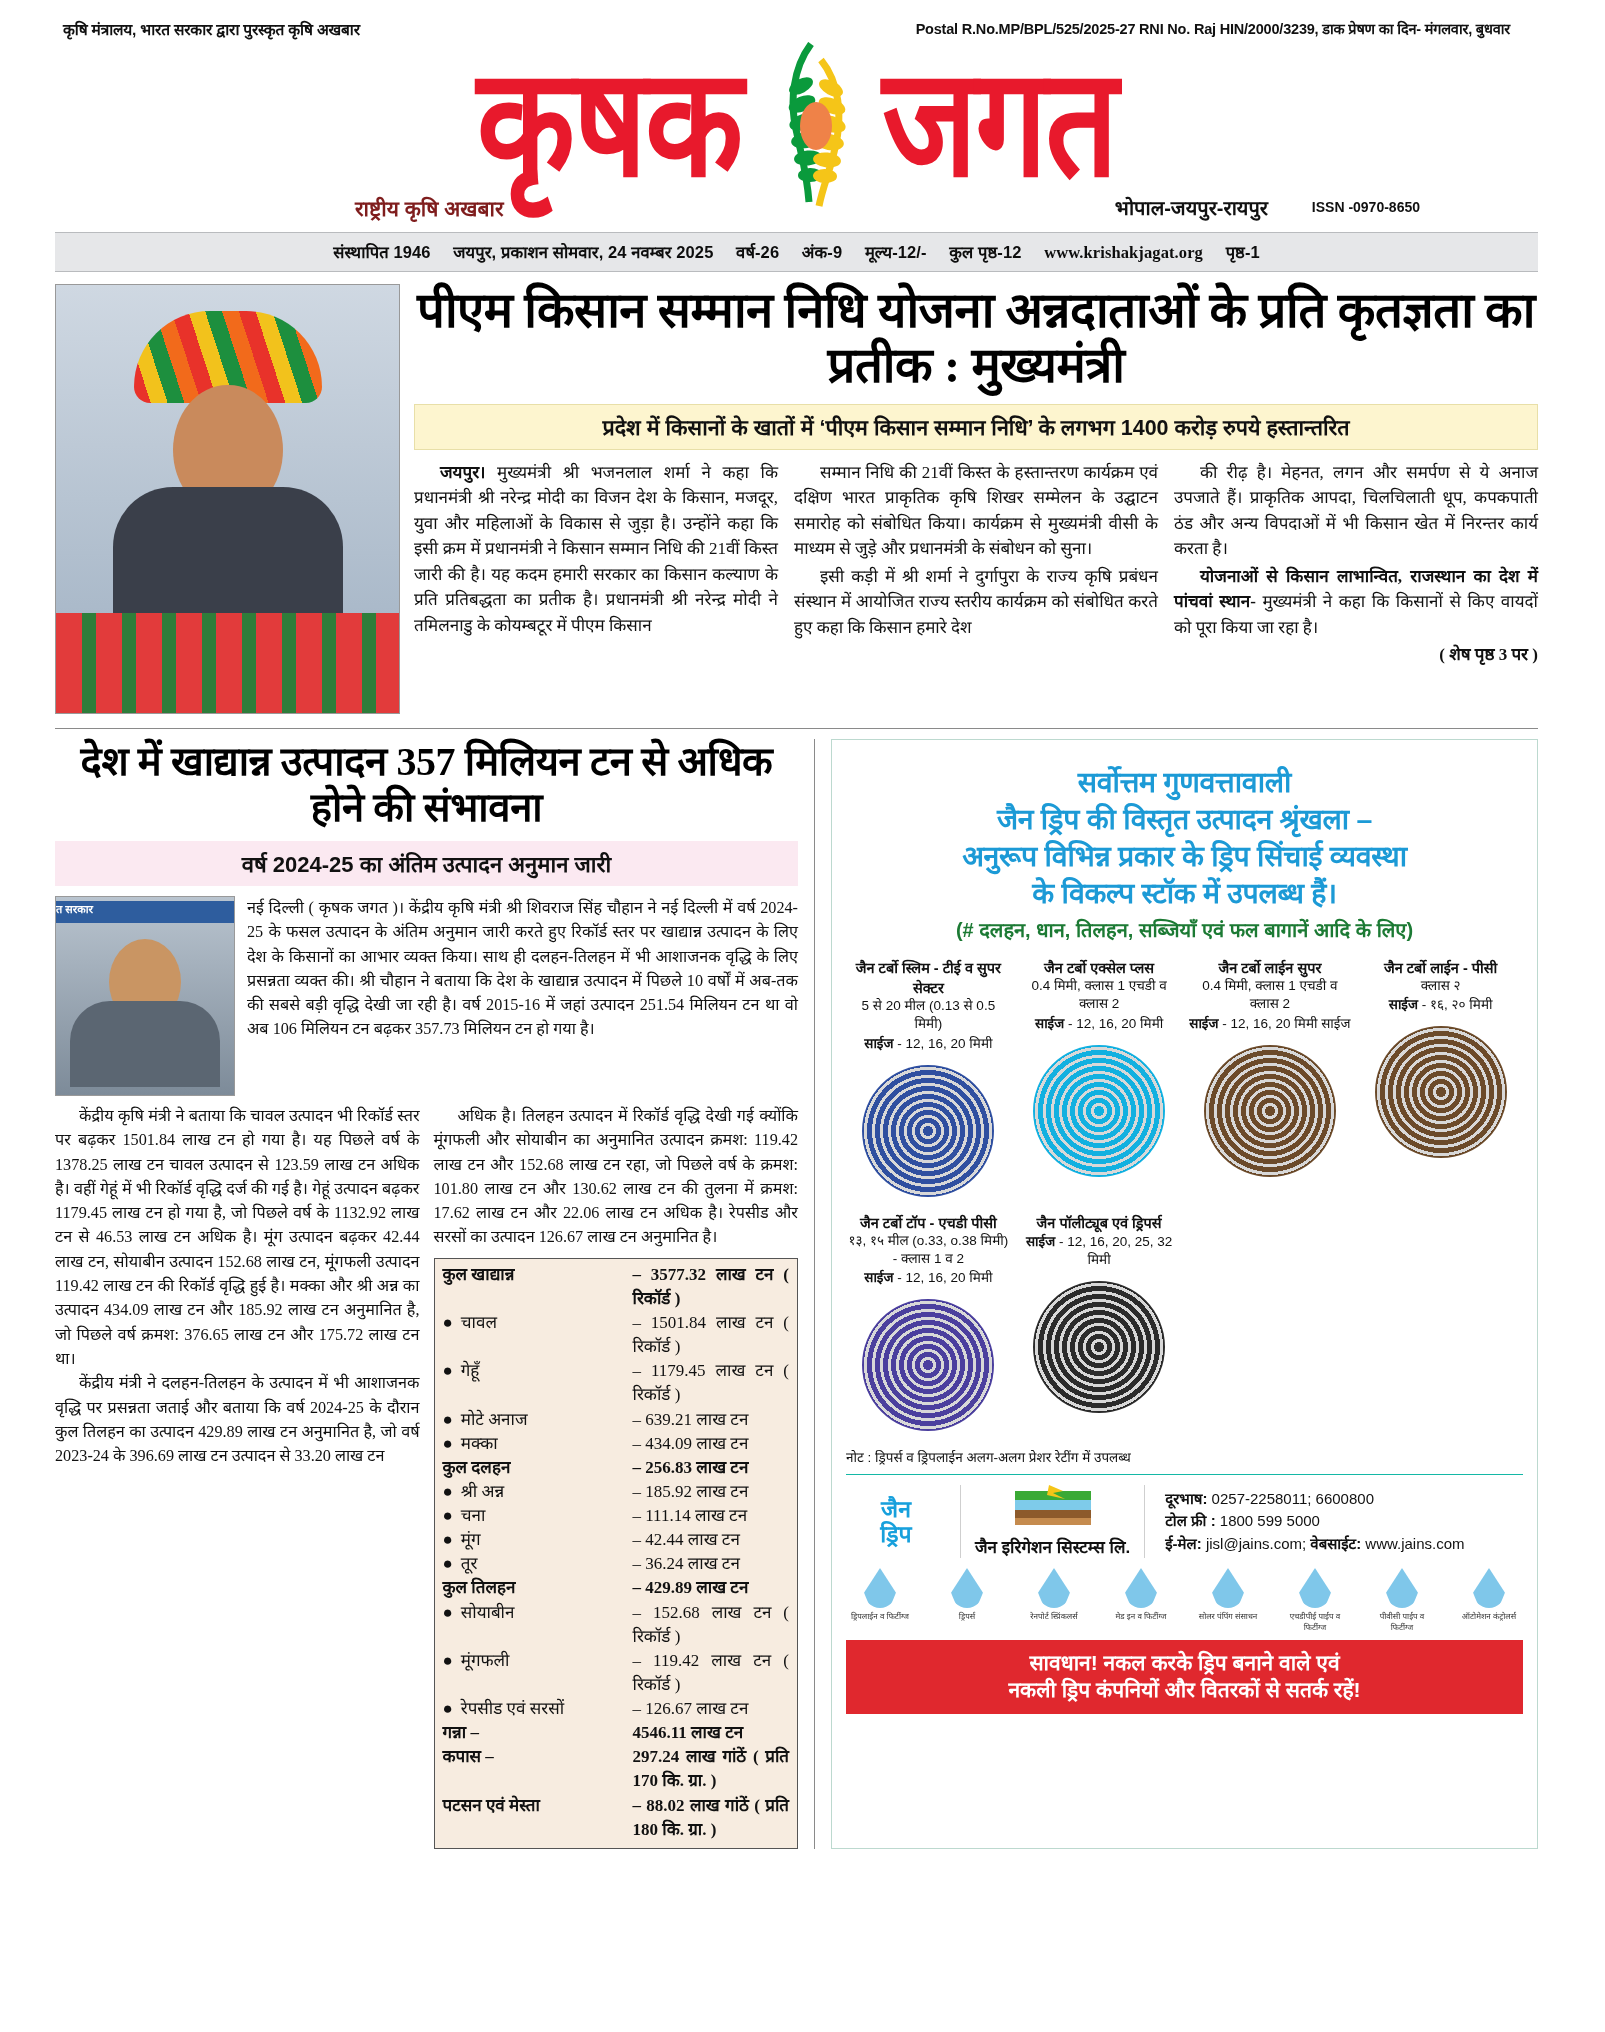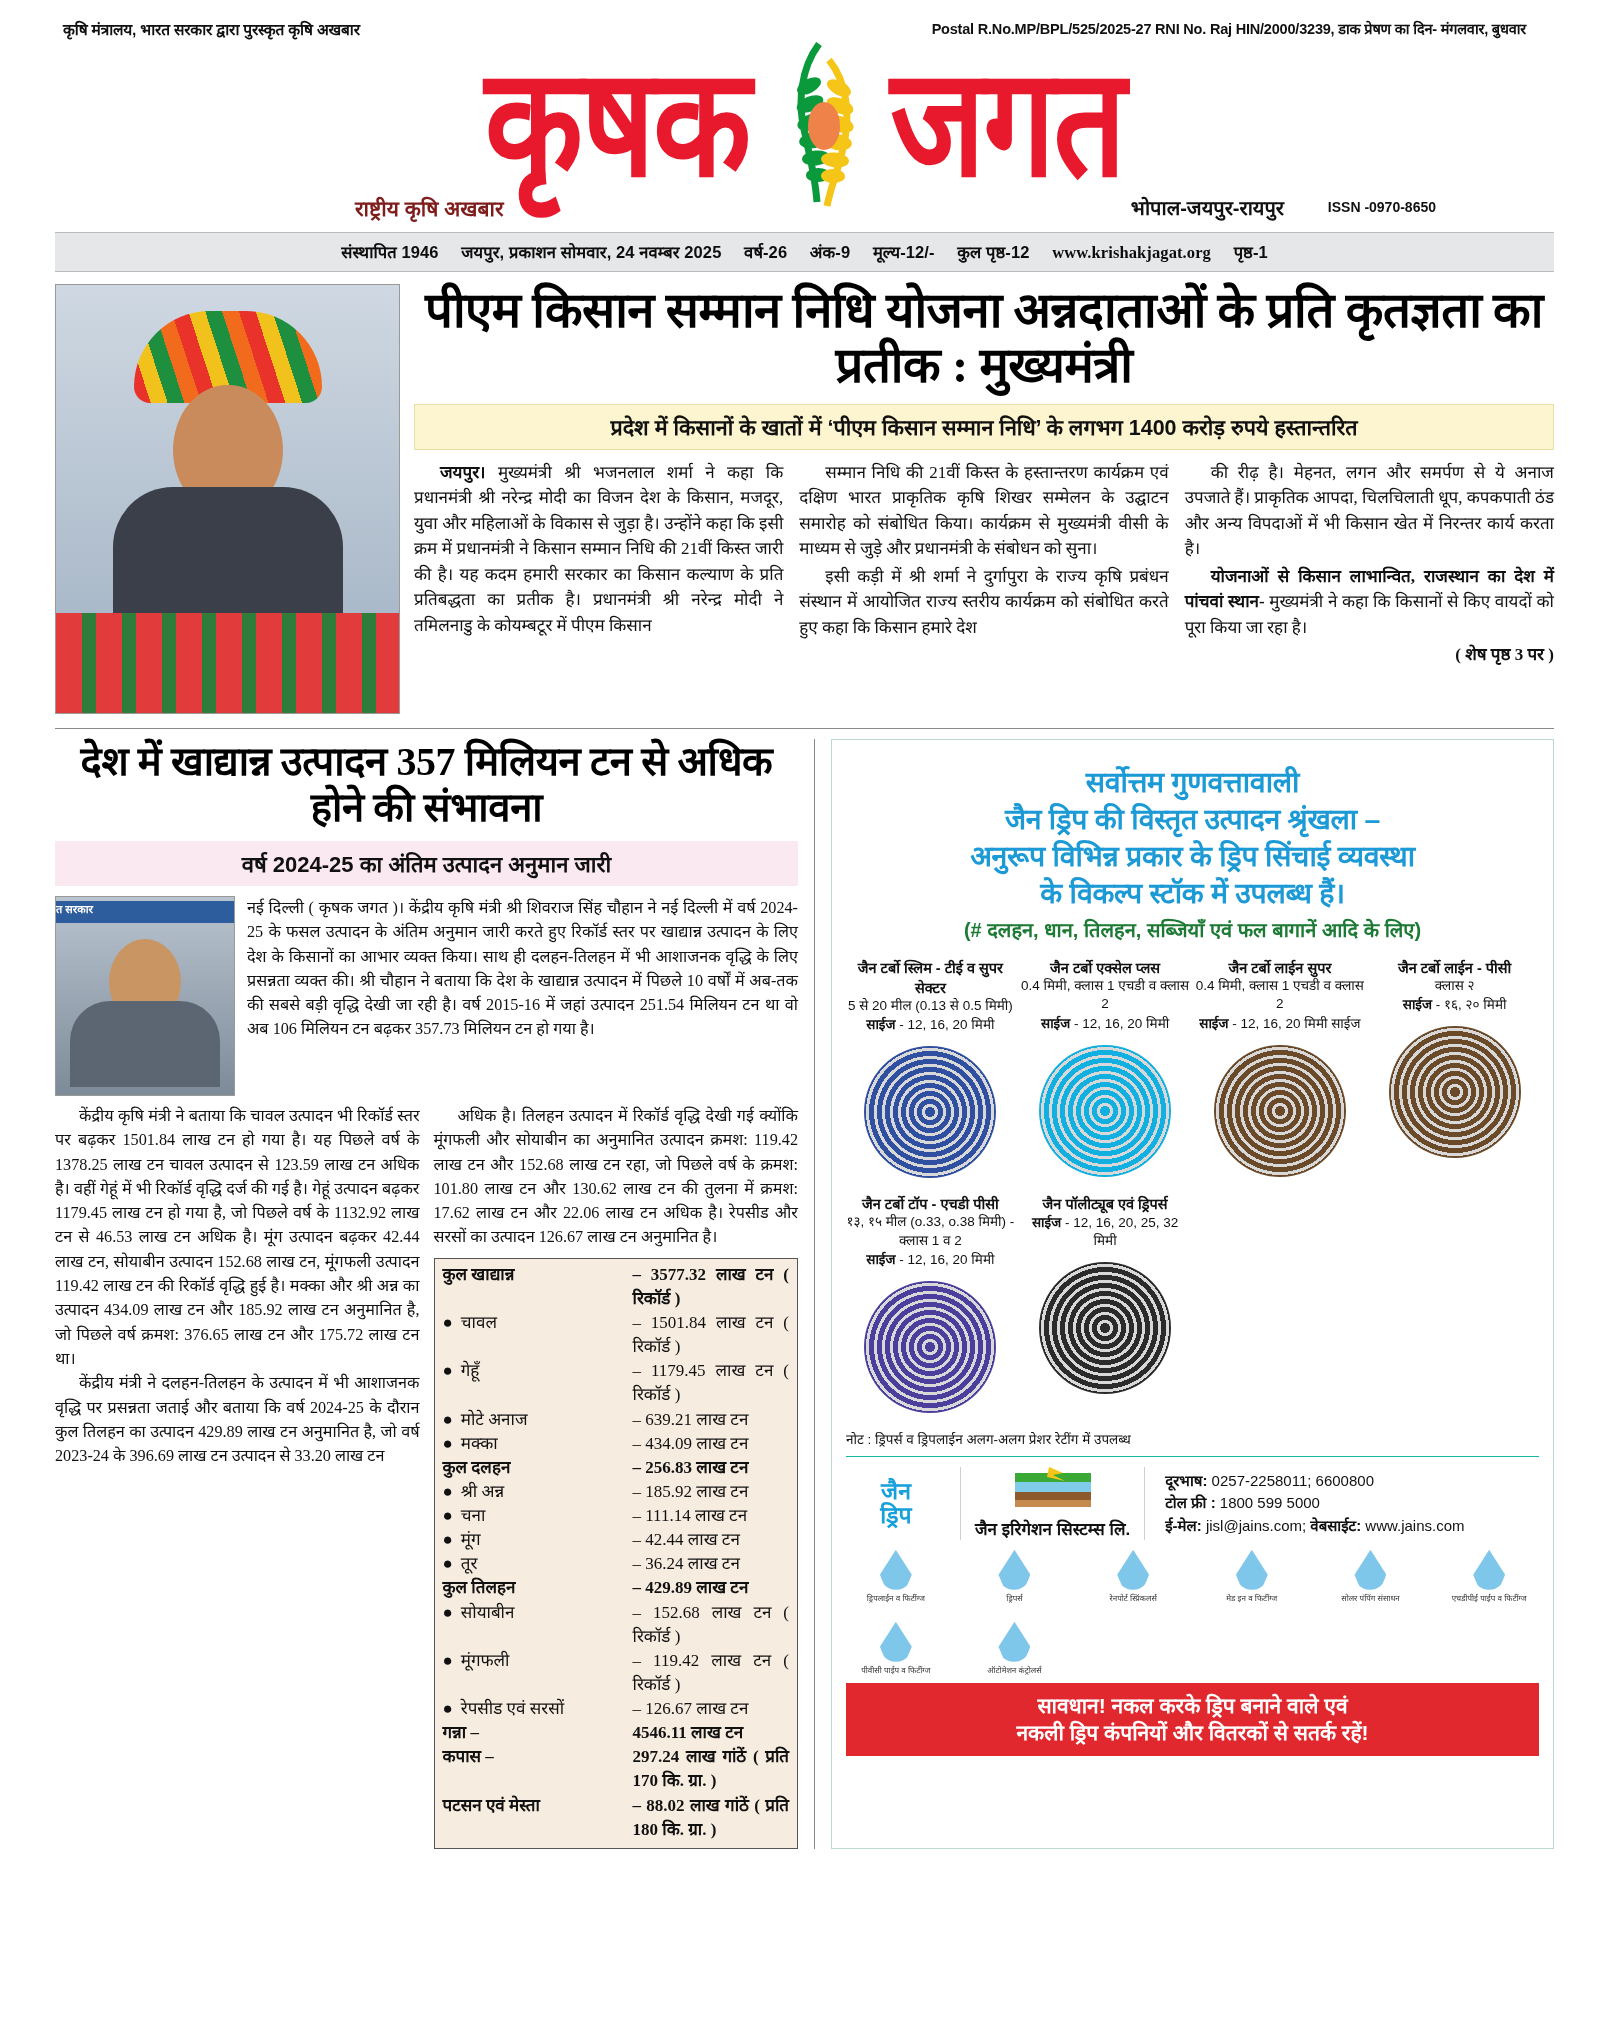--- a/index.html
+++ b/index.html
@@ -3,21 +3,21 @@
 <meta charset="utf-8">
 <title>Krishak Jagat</title>
 <style>
   * { margin:0; padding:0; box-sizing:border-box; }
   html, body {
     width:1605px; height:2032px;
     background:#ffffff;
     font-family:"Liberation Sans", sans-serif;
     overflow:hidden;
   }
-  .page { position:relative; width:1605px; height:1688px; padding:18px 51px 0 55px; }
+  .page { position:relative; width:1605px; height:1688px; padding:18px 67px 0 55px; }
 
   
   .topstrip { display:flex; justify-content:space-between; align-items:flex-start;
               font-size:15.5px; font-weight:700; color:#111; letter-spacing:-.2px; }
   .topstrip .left { margin-left:8px; }
   .topstrip .right { margin-right:28px; font-size:14.5px; }
 
   
   .masthead { position:relative; height:180px; margin-top:4px; }
   .mast-flex { display:flex; align-items:center; justify-content:center; gap:8px; height:160px; }
@@ -117,21 +117,21 @@
   .ad-note { font-size:13.5px; color:#111; margin-top:8px; }
   .ad-foot { display:flex; align-items:center; gap:14px; border-top:1px solid #14b8a6;
              margin-top:8px; padding-top:10px; }
   .jd-logo { width:100px; text-align:center; color:#17a0dc; font-weight:700;
              font-size:23px; line-height:1.05; position:relative; }
   .jisl { text-align:center; border-left:1px solid #cfcfcf; border-right:1px solid #cfcfcf;
           padding:0 14px; }
   .jisl .nm { font-weight:700; font-size:17px; color:#111; margin-top:2px; }
   .contact { font-size:15px; line-height:1.5; color:#111; padding-left:6px; }
   .contact b { font-weight:700; }
-  .icon-strip { display:grid; grid-template-columns:repeat(6,1fr); gap:19px; margin-top:10px; }
+  .icon-strip { display:grid; grid-template-columns:repeat(8,1fr); gap:19px; margin-top:10px; }
   .icon-strip .ic { text-align:center; font-size:8px; color:#333; }
   .drop { width:32px; height:40px; margin:0 auto 2px; background:#7fc7ea;
           border-radius:50% 50% 50% 50%/60% 60% 40% 40%; clip-path:polygon(50% 0,100% 62%,80% 100%,20% 100%,0 62%); }
   .ad-warn { background:#e0282e; color:#fff; font-weight:700; text-align:center;
              font-size:21px; line-height:1.3; padding:9px 6px 10px; margin-top:8px; }
 
   
   .turban { position:absolute; left:50%; top:26px; transform:translateX(-50%);
             width:188px; height:92px; border-radius:94px 94px 20px 20px;
             background:repeating-linear-gradient(72deg,#e8322a 0 16px,#f2c21c 16px 32px,#1d8f3e 32px 48px,#f26a1b 48px 64px); }

